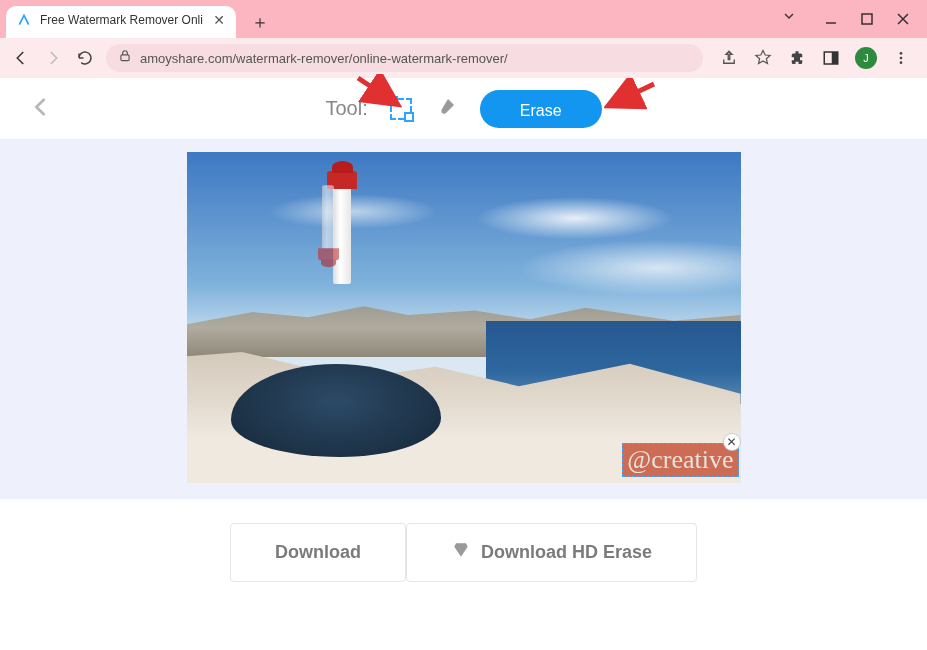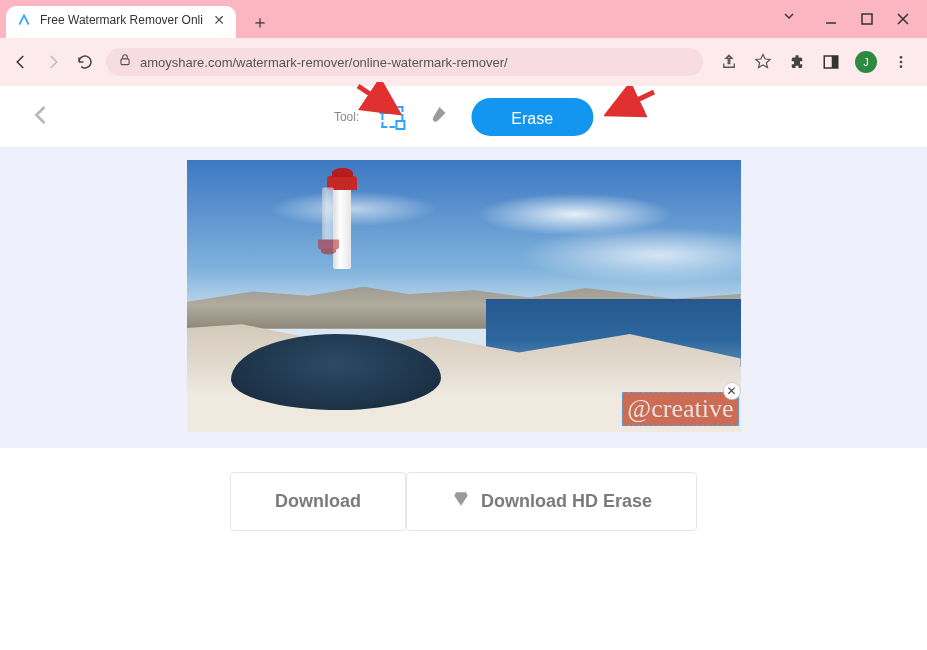--- a/index.html
+++ b/index.html
@@ -9,44 +9,44 @@
     .titlebar { height:38px; background:#fcb6c2; display:flex; align-items:flex-end; position:relative; }
     .win-controls { position:absolute; right:6px; top:0; display:flex; gap:20px; height:38px; align-items:center; padding:0 10px; }
     .win-controls .wc { width:16px; height:16px; display:flex; align-items:center; justify-content:center; color:#333; }
     .tab { margin-left:6px; height:32px; background:#fff; border-radius:10px 10px 0 0; display:flex; align-items:center; padding:0 10px 4px 10px; min-width:230px; position:relative; }
     .tab .favicon { width:16px; height:16px; margin-right:8px; display:flex; align-items:center; justify-content:center; }
     .tab .title { font-size:12px; color:#333; flex:1; white-space:nowrap; overflow:hidden; text-overflow:ellipsis; }
     .tab .close { width:14px; height:14px; color:#555; font-size:14px; line-height:14px; text-align:center; }
     .newtab { width:24px; height:24px; margin:0 0 4px 12px; display:flex; align-items:center; justify-content:center; color:#333; font-size:18px; }
     .drop { position:absolute; right:130px; top:8px; }
 
-    .addrbar { height:48px; background:#fdeaed; display:flex; align-items:center; padding:0 10px; gap:10px; }
+    .addrbar { height:40px; background:#fdeaed; display:flex; align-items:center; padding:0 10px; gap:10px; }
     .nav-btn { width:22px; height:22px; display:flex; align-items:center; justify-content:center; color:#555; }
     .url-box { flex:1; height:28px; background:#f7dde2; border-radius:14px; display:flex; align-items:center; padding:0 12px; gap:8px; overflow:hidden; }
     .url-box .lock { color:#555; }
     .url-box .url-text { font-size:13px; color:#555; white-space:nowrap; }
     .right-icons { display:flex; align-items:center; gap:14px; padding:0 6px; }
     .right-icons .ic { width:20px; height:20px; display:flex; align-items:center; justify-content:center; color:#444; }
     .avatar { width:22px; height:22px; border-radius:50%; background:#2d8a3e; color:#fff; font-size:11px; display:flex; align-items:center; justify-content:center; }
 
     
     .toolbar { height:62px; background:#fff; border-bottom:1px solid #eee; display:flex; align-items:center; padding:0 30px; position:relative; }
     .back { color:#b8b8b8; }
     .tool-center { position:absolute; left:50%; transform:translateX(-50%); display:flex; align-items:center; gap:22px; }
-    .tool-label { color:#888; font-size:12px; }
+    .tool-label { color:#888; font-size:20px; }
     .sel-tool { width:22px; height:22px; border:2.5px dashed #2ea3ff; position:relative; }
     .sel-tool::before,.sel-tool::after{content:"";position:absolute;width:6px;height:6px;background:#fff;border:2px solid #2ea3ff;}
     .sel-tool::before{left:-4px;top:-4px;}
     .sel-tool::after{right:-4px;bottom:-4px;}
     .brush-tool { color:#888; }
     .erase-btn { background:#1296f0; color:#fff; border:none; height:38px; padding:12px 40px; border-radius:19px; font-size:16px; cursor:pointer; }
 
     
     .main { background:#eef0fb; padding:12px 0 16px; display:flex; justify-content:center; }
-    .canvas { width:554px; height:272px; background:#b91c1c; position:relative; overflow:hidden; }
+    .canvas { width:554px; height:331px; background:#b91c1c; position:relative; overflow:hidden; }
     
     .sky { position:absolute; inset:0; background:linear-gradient(180deg,#3d78c2 0%,#7fb2dc 40%,#d9e8f2 60%); }
     .clouds { position:absolute; inset:0; background:
       radial-gradient(ellipse 140px 30px at 70% 20%, rgba(255,255,255,.85), rgba(255,255,255,0) 70%),
       radial-gradient(ellipse 200px 40px at 85% 35%, rgba(255,255,255,.7), rgba(255,255,255,0) 70%),
       radial-gradient(ellipse 120px 25px at 30% 18%, rgba(255,255,255,.6), rgba(255,255,255,0) 70%); }
     .sea { position:absolute; left:54%; right:0; top:51%; bottom:24%; background:linear-gradient(180deg,#27578f,#2d679e 60%,#5c88b3); }
     .rocks-back { position:absolute; left:0; right:0; top:40%; height:22%; background:linear-gradient(180deg,#8c8d8a,#b0ab9e 60%,#8f8879); clip-path:polygon(0 55%,12% 38%,22% 45%,32% 30%,40% 42%,52% 36%,62% 48%,72% 32%,88% 50%,100% 42%,100% 100%,0 100%); }
     .rocks-fore { position:absolute; left:0; right:0; top:55%; bottom:0; background:linear-gradient(180deg,#cfc4b4 0%,#e0d7cb 40%,#efe9e0 70%); clip-path:polygon(0 15%,10% 12%,30% 30%,45% 22%,60% 35%,80% 20%,100% 40%,100% 100%,0 100%); }
     .puddle { position:absolute; left:8%; bottom:8%; width:38%; height:28%; border-radius:50% 50% 48% 52%/60% 58% 42% 40%; background:radial-gradient(ellipse at 50% 40%,#2c4a67 0%,#1a2e41 80%); }

